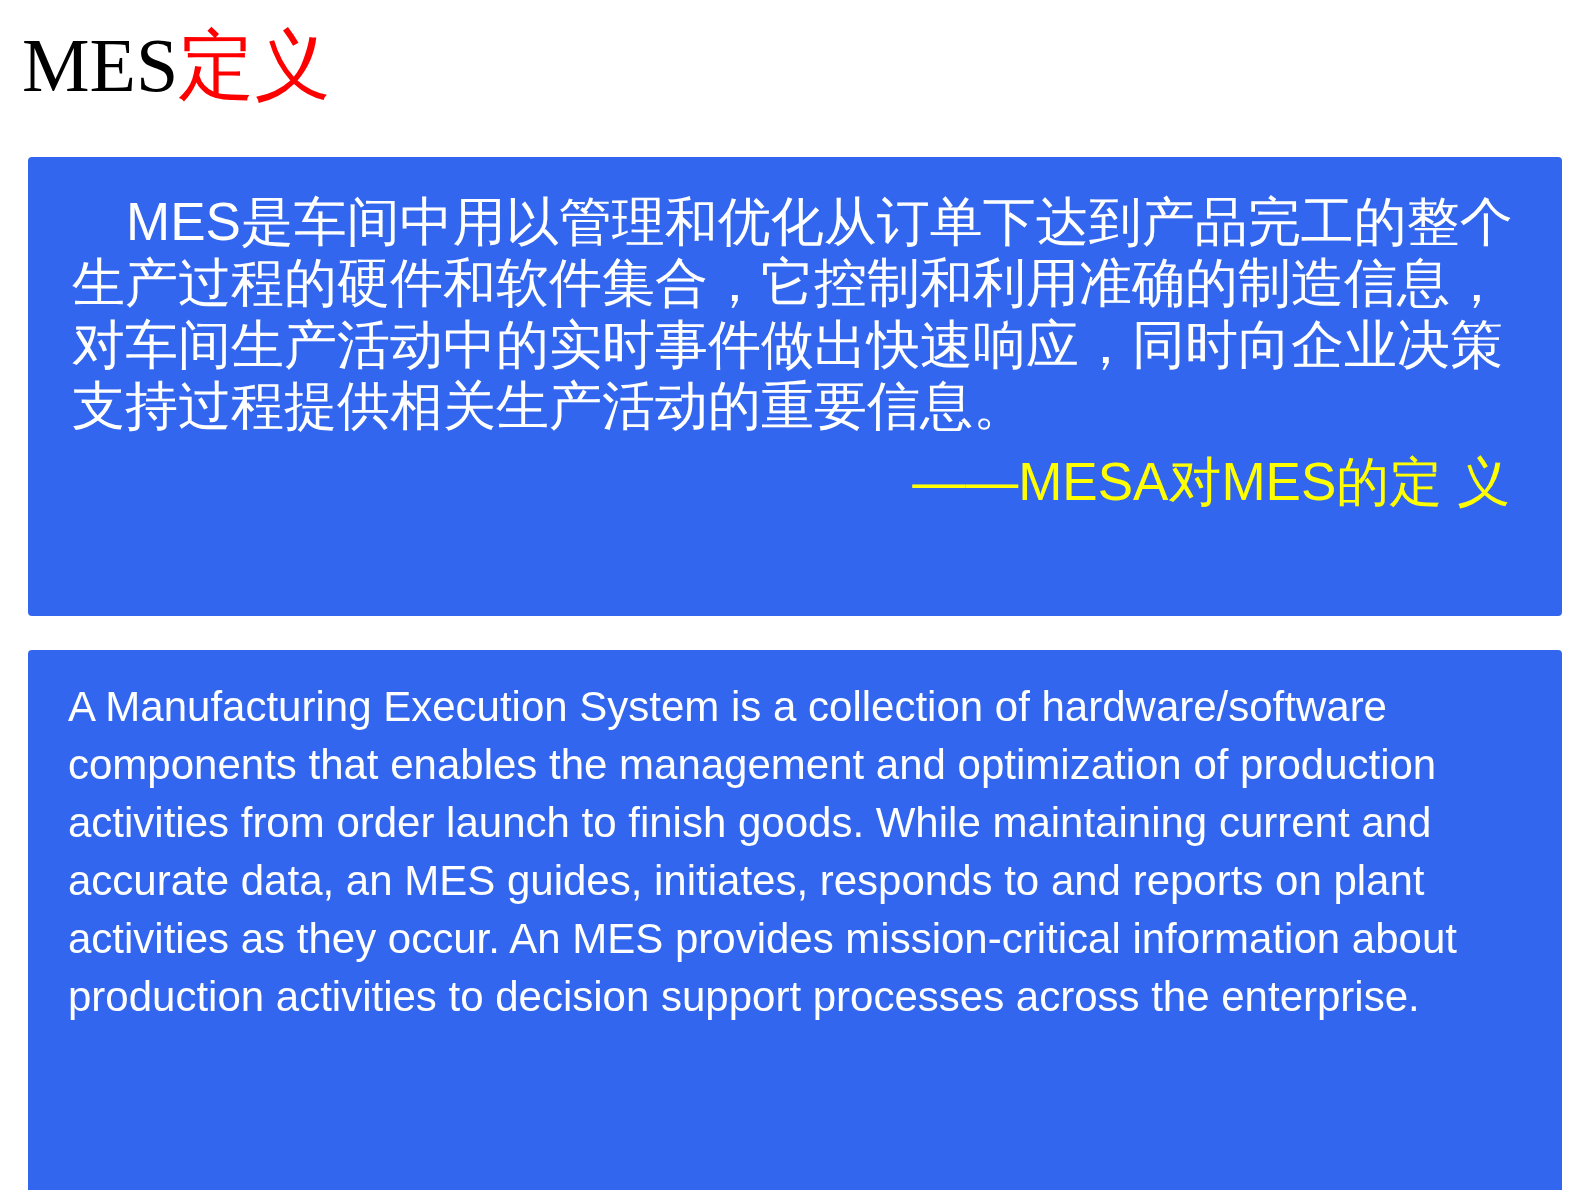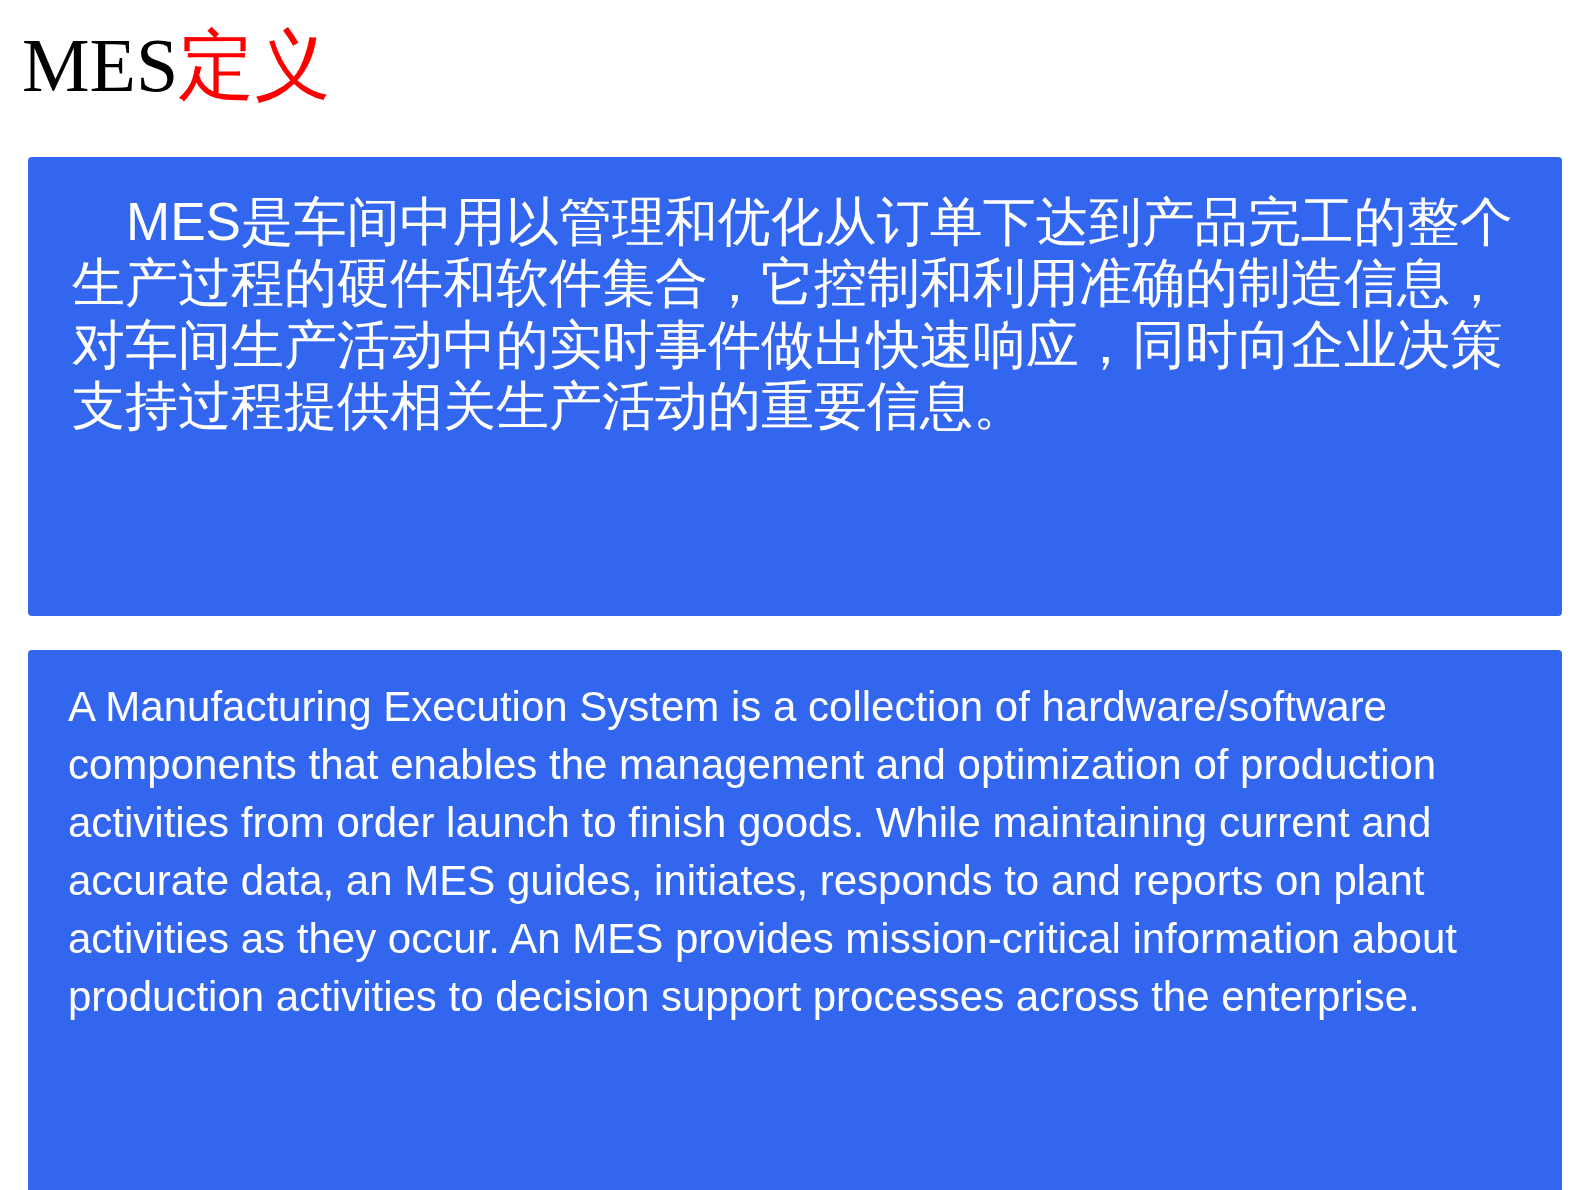--- a/index.html
+++ b/index.html
@@ -98,20 +98,21 @@
 <body>
 
 <div class="slide">
 
   <div class="title">
     <span>MES</span><span class="cn">定义</span>
   </div>
 
   <div class="box box-cn">
     <p class="cn-text">MES是车间中用以管理和优化从订单下达到产品完工的整个生产过程的硬件和软件集合，它控制和利用准确的制造信息，对车间生产活动中的实时事件做出快速响应，同时向企业决策支持过程提供相关生产活动的重要信息。</p>
+    <div class="cn-source">——MESA对MES的定 义</div>
   </div>
 
   <div class="box box-en">
     <p class="en-text">A Manufacturing Execution System is a collection of hardware/software components that enables the management and optimization of production activities from order launch to finish goods. While maintaining current and accurate data, an MES guides, initiates, responds to and reports on plant activities as they occur. An MES provides mission-critical information about production activities to decision support processes across the enterprise.</p>
     <div class="en-source">- MESA International</div>
   </div>
 
 </div>
 
 </body></html>

